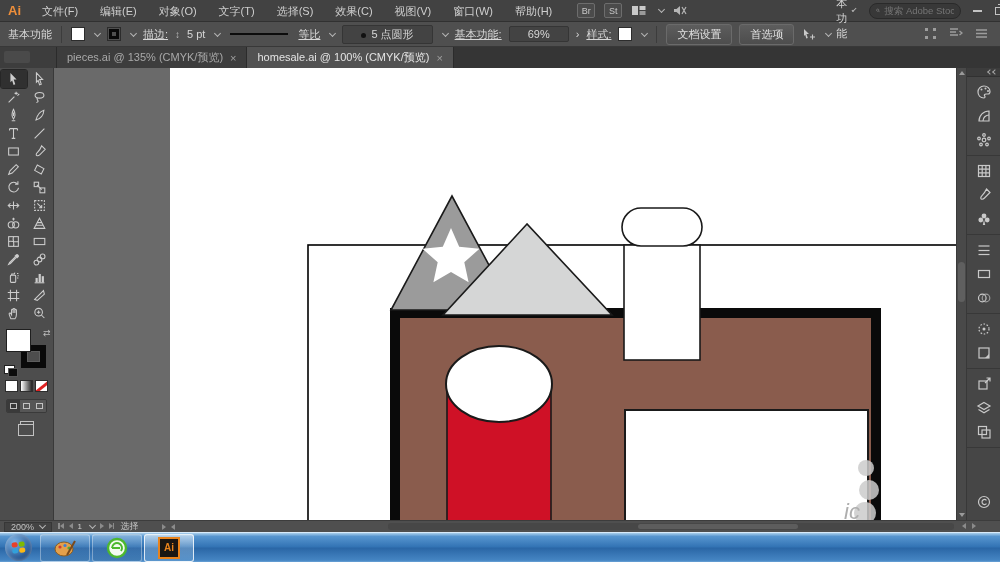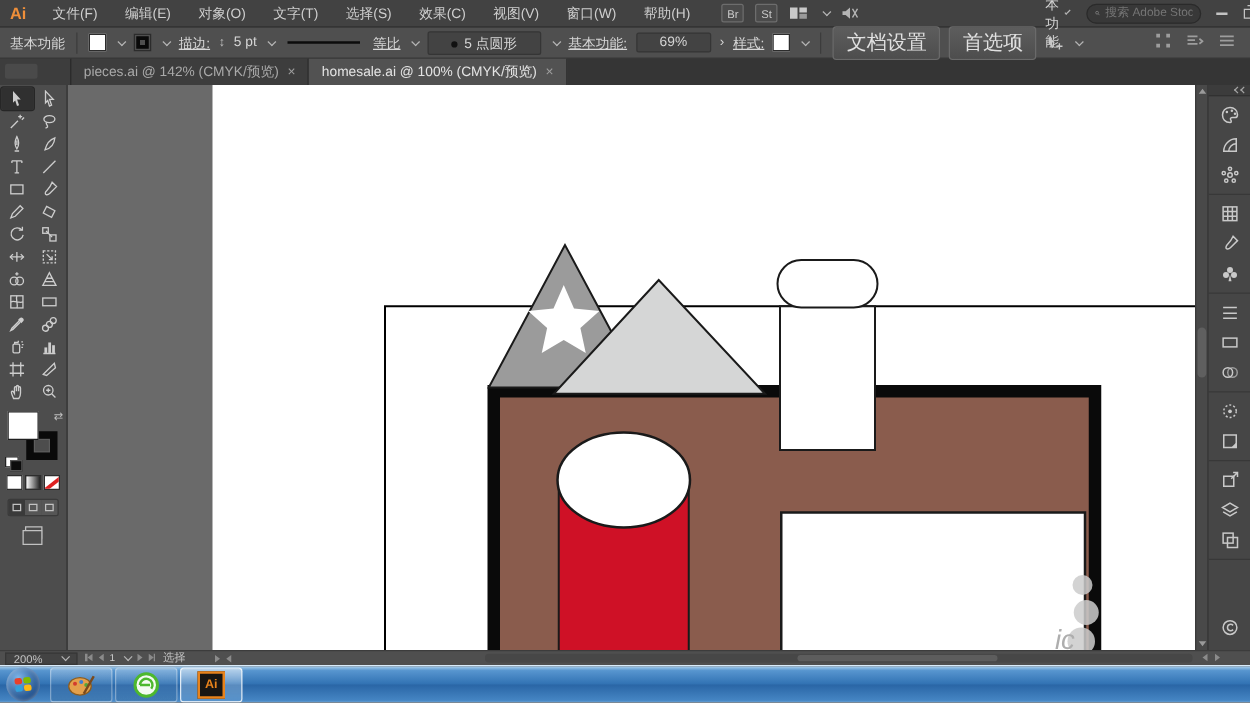--- a/index.html
+++ b/index.html
@@ -26,21 +26,21 @@
   
   .controlbar{height:25px;background:#4f4f4f;border-bottom:1px solid #383838;display:flex;align-items:center;color:#d6d6d6;font-size:11px;gap:7px;padding:0 8px}
   .cb-sep{width:1px;height:17px;background:#3c3c3c;margin:0 2px}
   .swatch{width:14px;height:14px;border:1px solid #2c2c2c;background:#fff}
   .swatch.stroke{background:#4f4f4f;border:1px solid #2c2c2c;position:relative}
   .swatch.stroke:before{content:"";position:absolute;inset:1px;border:3px solid #090909}
   .underl{text-decoration:underline}
   .inset{background:#434343;border:1px solid #353535;padding:1px 18px;border-radius:2px}
   .lineprev{width:58px;height:2px;background:#0c0c0c;margin:0 3px}
   .brushdot{width:5px;height:5px;border-radius:50%;background:#111;display:inline-block;margin-right:5px}
-  .cb-btn{border:1px solid #6a6a6a;background:linear-gradient(#5d5d5d,#4d4d4d);border-radius:3px;padding:2px 10px;font-size:16px;color:#e0e0e0}
+  .cb-btn{border:1px solid #6a6a6a;background:linear-gradient(#5d5d5d,#4d4d4d);border-radius:3px;padding:2px 10px;font-size:11px;color:#e0e0e0}
   .cb-righticons{margin-left:auto;display:flex;gap:12px;align-items:center;margin-right:4px}
   .updown{font-size:10px;color:#bdbdbd}
 
   
   .tabbar{height:21px;background:#353535;display:flex;align-items:stretch}
   .tabstub{width:57px;background:#3d3d3d;border-right:1px solid #2b2b2b;position:relative}
   .tabstub:before{content:"";position:absolute;left:4px;top:4px;width:26px;height:12px;background:#4a4a4a;border-radius:2px}
   .tab{display:flex;align-items:center;gap:7px;padding:0 10px;font-size:11px;border-right:1px solid #2b2b2b;color:#a9a9a9;background:#3d3d3d}
   .tab.active{background:#525252;color:#e4e4e4}
   .tab .x{font-size:11px;color:#9f9f9f}
@@ -92,21 +92,21 @@
   .dockhead i{width:4px;height:4px;border-left:1.3px solid #a5a5a5;border-bottom:1.3px solid #a5a5a5;transform:rotate(45deg);display:block;margin-left:1px}
   .dock .grp{width:100%;display:flex;flex-direction:column;align-items:center;padding:3px 0;border-bottom:1px solid #383838}
   .dicon{width:24px;height:24px;display:flex;align-items:center;justify-content:center;border-radius:3px}
   .dicon svg{width:16px;height:16px}
   .dicon svg *{stroke:#c9c9c9;stroke-width:1.2;fill:none}
   .dicon svg .f{fill:#c9c9c9;stroke:none}
   .dock .cc{margin-top:auto;margin-bottom:6px}
 
   
   .statusbar{height:12px;background:#4f4f4f;border-top:1px solid #3c3c3c;display:flex;align-items:center;font-size:9px;color:#c2c2c2;gap:6px;padding:0 4px;position:relative}
-  .zoombox{background:#434343;border:1px solid #373737;padding:0 6px;height:10px;display:flex;align-items:center;gap:13px}
+  .zoombox{background:#434343;border:1px solid #373737;padding:0 6px;height:10px;display:flex;align-items:center;gap:3px}
   .navarrows{display:flex;align-items:center;gap:5px;color:#8b8b8b;font-size:8px}
   .tri{width:0;height:0;display:inline-block}
   .tri.l{border-top:3px solid transparent;border-bottom:3px solid transparent;border-right:4px solid #8b8b8b}
   .tri.r{border-top:3px solid transparent;border-bottom:3px solid transparent;border-left:4px solid #8b8b8b}
   .bar{width:1.5px;height:6px;background:#8b8b8b;display:inline-block}
   .hscroll{position:absolute;left:388px;right:46px;top:2px;bottom:2px;background:#474747;border-radius:3px}
   .hthumb{position:absolute;left:250px;width:160px;top:1px;bottom:1px;background:#5d5d5d;border-radius:3px}
   .hs-btns{position:absolute;right:24px;top:2px;display:flex;gap:6px;align-items:center}
 
   
@@ -233,21 +233,21 @@
               <path d="M1 2 h11 M1 5.5 h11 M1 9 h11"></path>
             </g>
           </svg>
       </span>
     </div>
   </div>
 
   <div class="tabbar">
     <div class="tabstub"></div>
     <div class="tab">
-      <span>pieces.ai @ 142% (CMYK/预览)</span>
+      <span>pieces.ai @ 135% (CMYK/预览)</span>
       <span class="x">×</span>
     </div>
     <div class="tab active">
       <span>homesale.ai @ 100% (CMYK/预览)</span>
       <span class="x">×</span>
     </div>
   </div>
 
   <div class="main">
 

